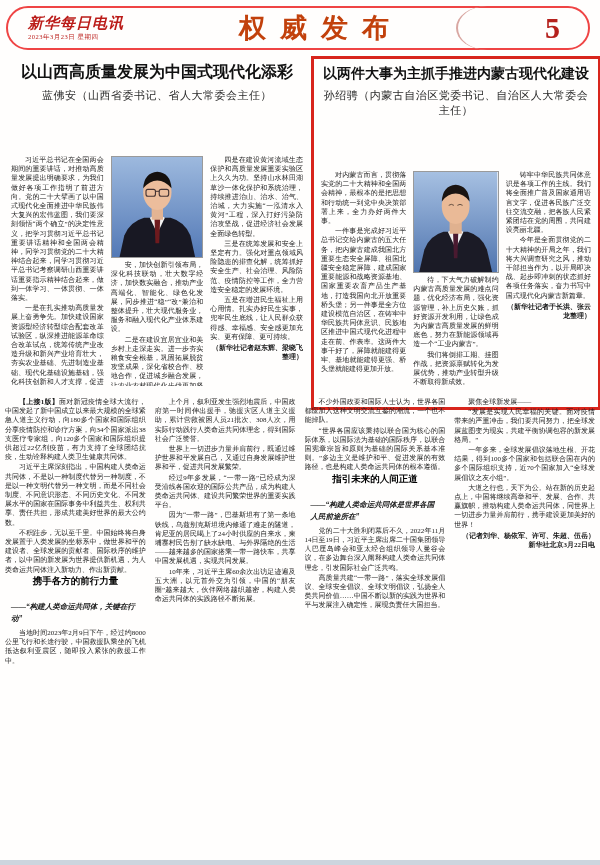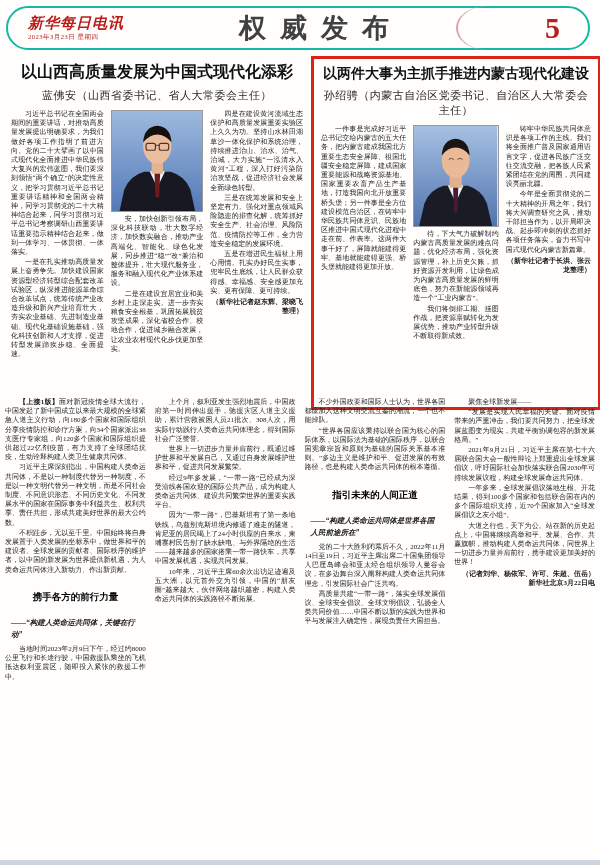--- a/index.html
+++ b/index.html
@@ -1,48 +1,48 @@
 <!DOCTYPE html>
 <html><head>
 <meta charset="utf-8">
 <style>
   html,body{margin:0;padding:0;background:#e9e9e9;}
   .page{position:relative;width:600px;height:865px;background:#fffefd;margin:0 auto;
         font-family:"Liberation Serif",serif;color:#1b1b1b;overflow:hidden;}
   
   .masthead{position:absolute;left:6px;top:6px;width:584px;height:44px;
-            border:2px solid #14b8a6;border-radius:24px;display:flex;align-items:center;box-sizing:border-box;}
+            border:2px solid #ef4444;border-radius:24px;display:flex;align-items:center;box-sizing:border-box;}
   .logo-wrap{display:flex;flex-direction:column;justify-content:center;padding-left:20px;width:150px;}
   .logo{color:#bb1c19;font-weight:bold;font-style:italic;font-size:15px;line-height:17px;letter-spacing:1px;}
   .logo-date{color:#bb1c19;font-size:6.5px;line-height:9px;font-style:normal;letter-spacing:.5px;}
-  .section-title{flex:1;text-align:center;color:#404040;font-weight:bold;font-size:27px;
+  .section-title{flex:1;text-align:center;color:#c2410c;font-weight:bold;font-size:27px;
                  letter-spacing:14px;text-indent:14px;font-family:"Liberation Serif",serif;}
   .page-num-wrap{width:110px;display:flex;align-items:center;justify-content:flex-end;padding-right:28px;position:relative;height:100%;}
   .page-num-arc{position:absolute;left:6px;top:-2px;width:60px;height:44px;border-left:2px solid #d9a7a2;border-radius:50%;}
   .page-num{color:#b5211d;font-weight:bold;font-size:30px;}
   
   .top-zone{position:absolute;left:11px;top:56px;width:590px;display:flex;gap:8px;}
   .article{box-sizing:border-box;}
   .article.left{width:292px;padding-top:4px;}
   .article.right{width:290px;border:3px solid #d8251c;padding:4px 7px 6px 7px;}
   .headline{font-weight:bold;text-align:center;white-space:nowrap;color:#111;}
   .headline.l{font-size:16px;margin:2px 0 5px 0;}
   .headline.r{font-size:14px;margin:2px 0 5px 0;}
   .byline{text-align:center;font-size:11px;color:#2a2a2a;margin-bottom:7px;letter-spacing:.5px;}
   .body-cols{display:flex;gap:7px;height:276px;overflow:hidden;}
-  .bcol{flex:1;font-size:7px;line-height:9.2px;text-align:justify;overflow:hidden;}
+  .bcol{flex:1;font-size:7px;line-height:9.2px;text-align:justify;overflow:hidden;margin-top:46px;}
   .photo{width:100%;height:102px;border:1px solid #9a9a9a;box-sizing:border-box;margin-bottom:3px;display:block;}
   .photo svg{display:block;width:100%;height:100%;}
   
   .bottom-zone{position:absolute;left:5px;top:398px;width:590px;height:458px;display:flex;gap:9px;overflow:hidden;}
   .wcol{flex:1;font-size:7px;line-height:9.2px;text-align:justify;overflow:hidden;}
   .para{margin:0 0 1px 0;text-indent:2em;}
   .para b{font-weight:bold;}
   .subhead{font-family:"Liberation Sans",sans-serif;font-weight:bold;font-size:9.5px;
-           text-align:center;margin:17px 0 3px 0;text-indent:0;color:#000;}
+           text-align:center;margin:1px 0 3px 0;text-indent:0;color:#000;}
   .subquote{font-style:italic;font-weight:bold;font-size:7.5px;text-align:left;
             margin:16px 6px 4px 6px;text-indent:0;line-height:12px;}
   .credit{text-align:right;font-weight:bold;font-size:7px;margin-top:2px;}
   .dateline{text-align:right;font-weight:bold;font-size:7px;}
   .scan-edge{position:absolute;left:0;bottom:0;width:100%;height:5px;background:#ccd5de;}
 </style>
 </head>
 <body>
 
 <div class="page">
@@ -102,20 +102,21 @@
             <div class="credit">（新华社记者赵东辉、梁晓飞整理）</div>
           </div>
       </div>
     </div>
 
     <div class="article right">
       <div class="headline r">以两件大事为主抓手推进内蒙古现代化建设</div>
       <div class="byline">孙绍骋（内蒙古自治区党委书记、自治区人大常委会主任）</div>
       <div class="body-cols">
         <div class="bcol">
+            <p class="para">对内蒙古而言，贯彻落实党的二十大精神和全国两会精神，最根本的是把思想和行动统一到党中央决策部署上来，全力办好两件大事。</p>
             <p class="para">一件事是完成好习近平总书记交给内蒙古的五大任务，把内蒙古建成我国北方重要生态安全屏障、祖国北疆安全稳定屏障，建成国家重要能源和战略资源基地、国家重要农畜产品生产基地，打造我国向北开放重要桥头堡；另一件事是全方位建设模范自治区，在铸牢中华民族共同体意识、民族地区推进中国式现代化进程中走在前、作表率。这两件大事干好了，屏障就能建得更牢、基地就能建得更强、桥头堡就能建得更加开放。</p>
           </div>
         <div class="bcol">
           <span class="photo">
             <svg viewBox="0 0 96 102" preserveAspectRatio="none">
               <defs>
                   <linearGradient id="bg2" x1="0" y1="0" x2="0" y2="1">
                 <stop offset="0" stop-color="#a6c0e2"></stop>
                     <stop offset="1" stop-color="#5075af"></stop>
               </linearGradient>
@@ -165,21 +166,20 @@
         <p class="para">不少外国政要和国际人士认为，世界各国都应加入这种文明交流互鉴的潮流，一个也不能掉队。</p>
         <p class="para">“世界各国应该秉持以联合国为核心的国际体系，以国际法为基础的国际秩序，以联合国宪章宗旨和原则为基础的国际关系基本准则。”多边主义是维护和平、促进发展的有效路径，也是构建人类命运共同体的根本遵循。</p>
         <div class="subhead">指引未来的人间正道</div>
         <div class="subquote">——“构建人类命运共同体是世界各国人民前途所在”</div>
         <p class="para">党的二十大胜利闭幕后不久，2022年11月14日至19日，习近平主席出席二十国集团领导人巴厘岛峰会和亚太经合组织领导人曼谷会议，在多边舞台深入阐释构建人类命运共同体理念，引发国际社会广泛共鸣。</p>
         <p class="para">高质量共建“一带一路”，落实全球发展倡议、全球安全倡议、全球文明倡议，弘扬全人类共同价值……中国不断以新的实践为世界和平与发展注入确定性，展现负责任大国担当。</p>
       </div>
     <div class="wcol">
         <p class="para">聚焦全球新发展——</p>
         <p class="para">“发展是实现人民幸福的关键。面对疫情带来的严重冲击，我们要共同努力，把全球发展蓝图变为现实，共建平衡协调包容的新发展格局。”</p>
-        <p class="para">2021年9月21日，习近平主席在第七十六届联合国大会一般性辩论上郑重提出全球发展倡议，呼吁国际社会加快落实联合国2030年可持续发展议程，构建全球发展命运共同体。</p>
         <p class="para">一年多来，全球发展倡议落地生根、开花结果，得到100多个国家和包括联合国在内的多个国际组织支持，近70个国家加入“全球发展倡议之友小组”。</p>
         <p class="para">大道之行也，天下为公。站在新的历史起点上，中国将继续高举和平、发展、合作、共赢旗帜，推动构建人类命运共同体，同世界上一切进步力量并肩前行，携手建设更加美好的世界！</p>
         <div class="credit">（记者刘华、杨依军、许可、朱超、伍岳）</div>
         <div class="dateline">新华社北京3月22日电</div>
       </div>
   </div>
 
   <div class="scan-edge"></div>
 </div>
 

